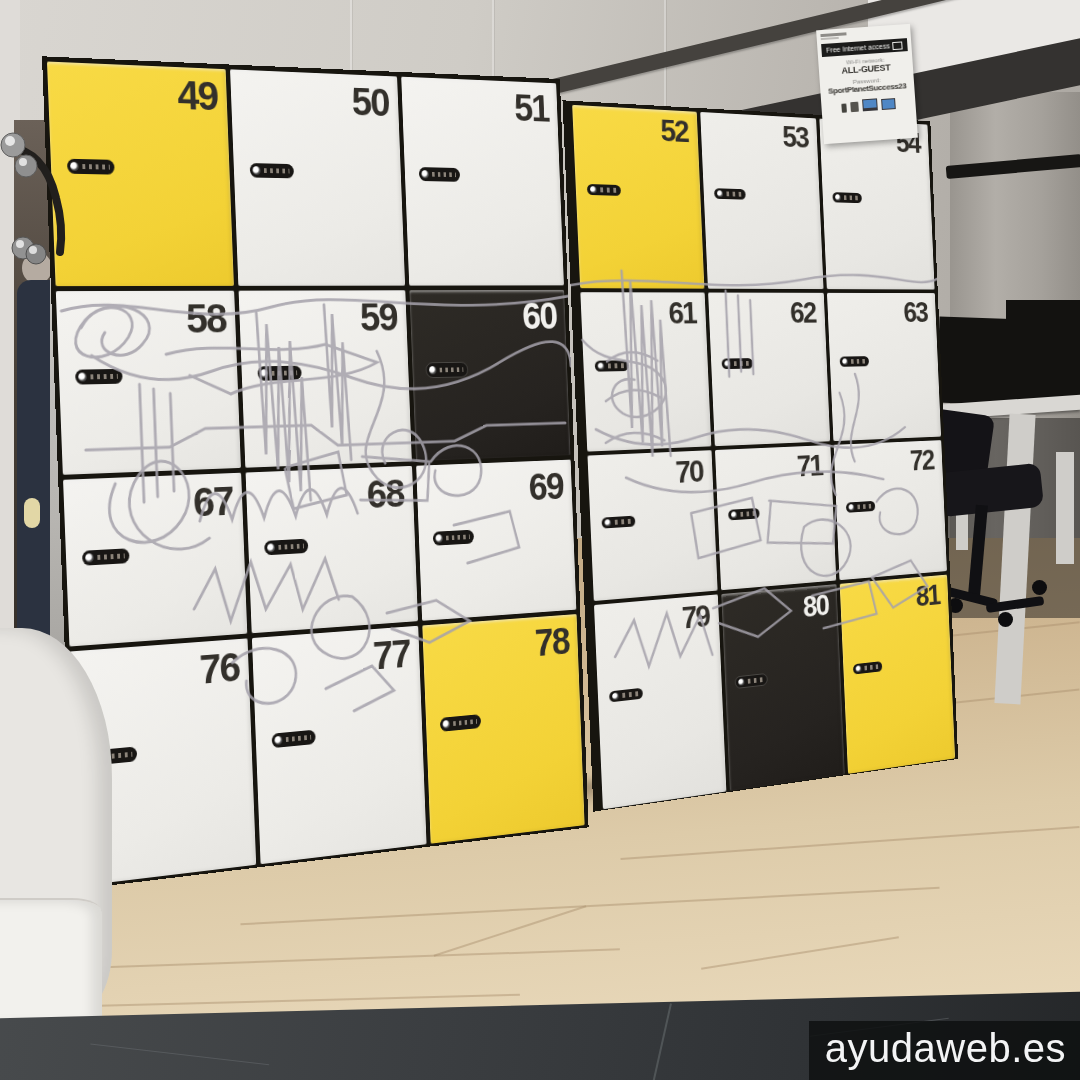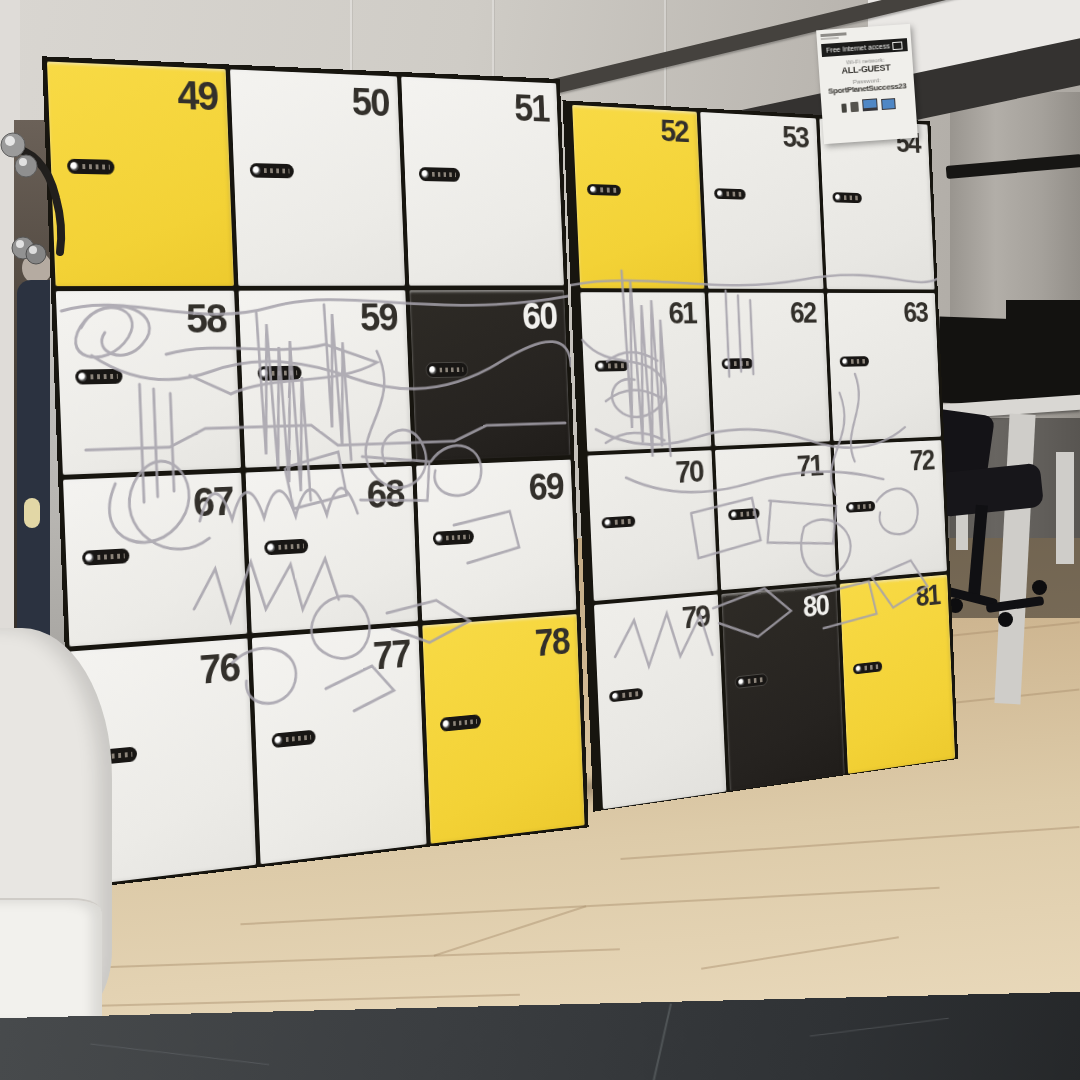--- a/index.html
+++ b/index.html
@@ -352,14 +352,15 @@
   </div>
 
   <div class="column"></div>
   <div class="column-base"></div>
 
   <div class="tile">
     <div class="tile-seam"></div>
     <div class="tile-scratch" style="left:120px;top:40px;width:180px;transform:rotate(8deg);"></div>
     <div class="tile-scratch" style="left:840px;top:30px;width:140px;transform:rotate(-6deg);"></div>
   </div>
+  <div class="watermark">ayudaweb.es</div>
 
 </div>
 
 </body></html>

